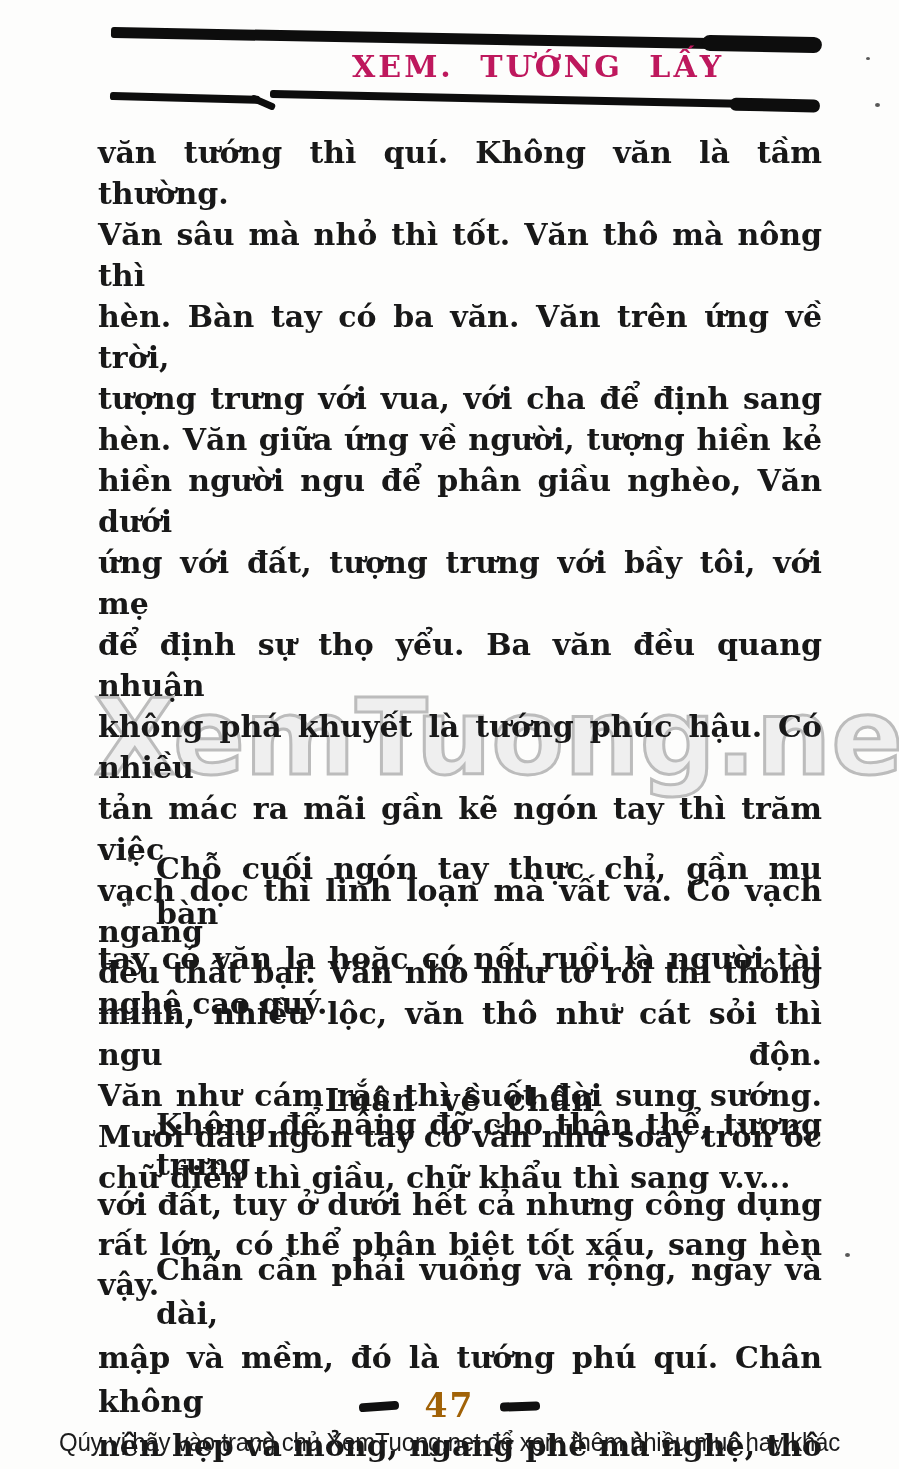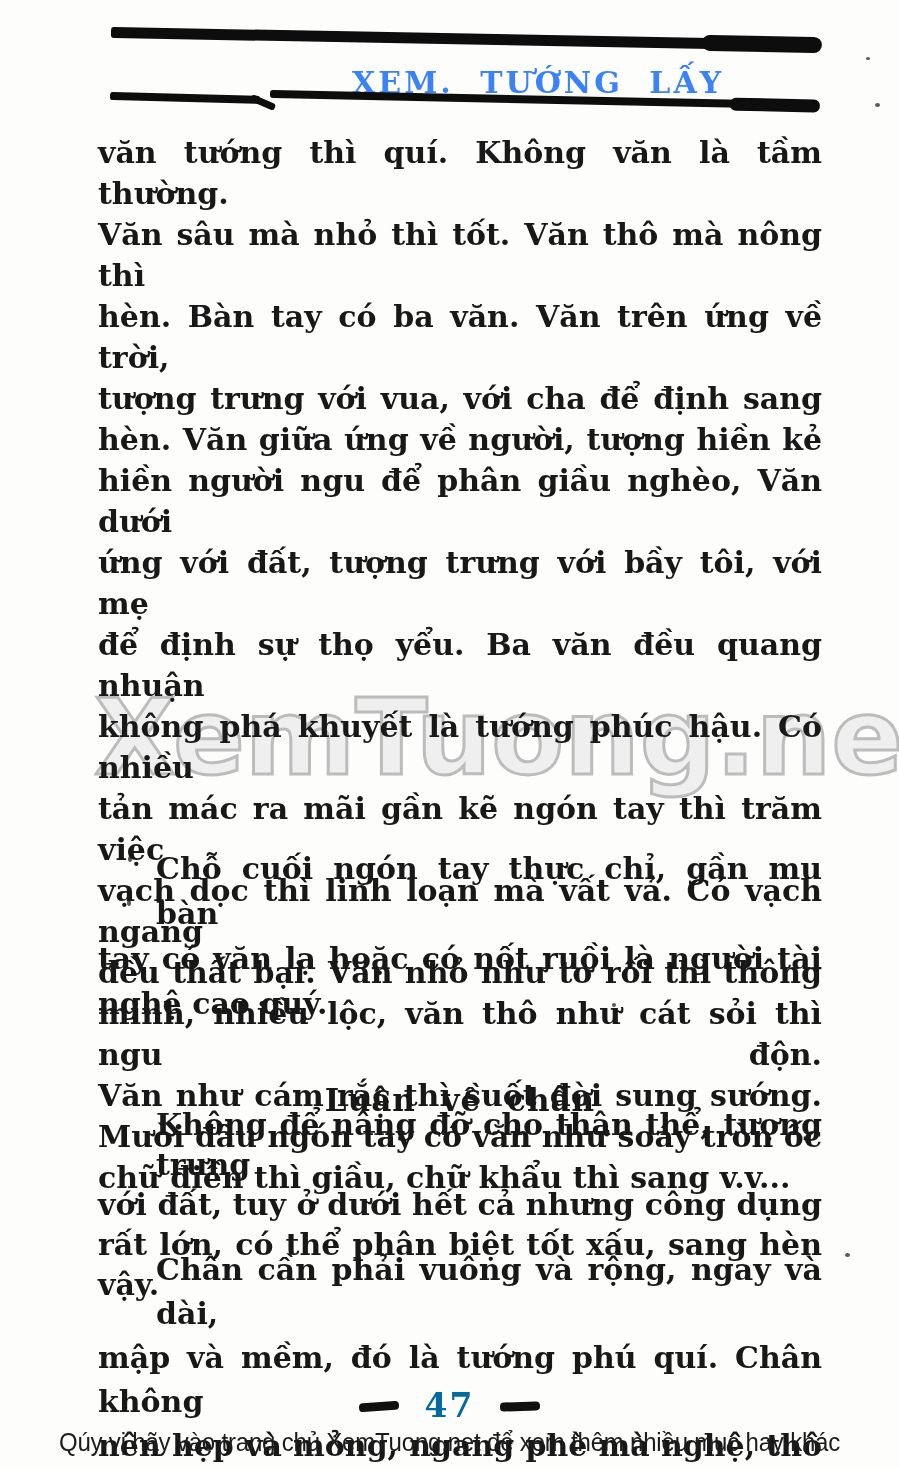--- a/index.html
+++ b/index.html
@@ -19,23 +19,23 @@
     transform:rotate(1.5deg); transform-origin:left center; }
   .rule2a::after { content:""; position:absolute; right:-16px; top:3px;
     width:26px; height:7px; background:#0d0d0d; border-radius:3px;
     transform:rotate(22deg); }
   .rule2b { left:270px; top:90px; width:548px; height:8px;
     transform:rotate(1.2deg); transform-origin:left center; }
   .rule2b::after { content:""; position:absolute; right:-2px; top:-2px;
     width:90px; height:13px; background:#0d0d0d; border-radius:6px; }
 
   .header-title {
-    position:absolute; left:352px; top:65px; z-index:2;
+    position:absolute; left:352px; top:49px; z-index:2;
     font-size:30px; font-weight:bold; letter-spacing:3px; word-spacing:13px;
-    white-space:nowrap; color:#3b82f6;
+    white-space:nowrap; color:#be185d;
   }
 
   
   .watermark {
     position:absolute; left:94px; top:676px; z-index:1;
     font-family:"DejaVu Sans", sans-serif; font-weight:bold; font-size:106px;
     white-space:nowrap; color:#efefef; -webkit-text-stroke:3px #b9b9b9;
     opacity:0.95; letter-spacing:0;
   }
 
@@ -56,21 +56,21 @@
     font-size:31px; font-weight:bold; letter-spacing:1px; word-spacing:14px;margin-top:36px;
   }
 
   
   .pagination { position:absolute; left:0; top:1388px; width:899px; z-index:2;
     display:flex; justify-content:center; align-items:center; gap:26px; }
   .page-dash { width:40px; height:9px; background:#101010; border-radius:4px; }
   .page-dash.left-dash { transform:rotate(-4deg); }
   .page-dash.right-dash { transform:rotate(-2deg); }
   .page-number { font-size:33px; font-weight:bold; letter-spacing:2px;
-    color:#0369a1; line-height:36px; }
+    color:#a16207; line-height:36px; }
 
   
   .footer {
     position:absolute; left:0; top:1428px; width:899px; z-index:2;
     text-align:center; font-family:"Liberation Sans", sans-serif;
     font-size:25px; color:#1c1c1c; letter-spacing:-0.2px;
     transform:scaleX(0.96); transform-origin:center;
   }
 
   

